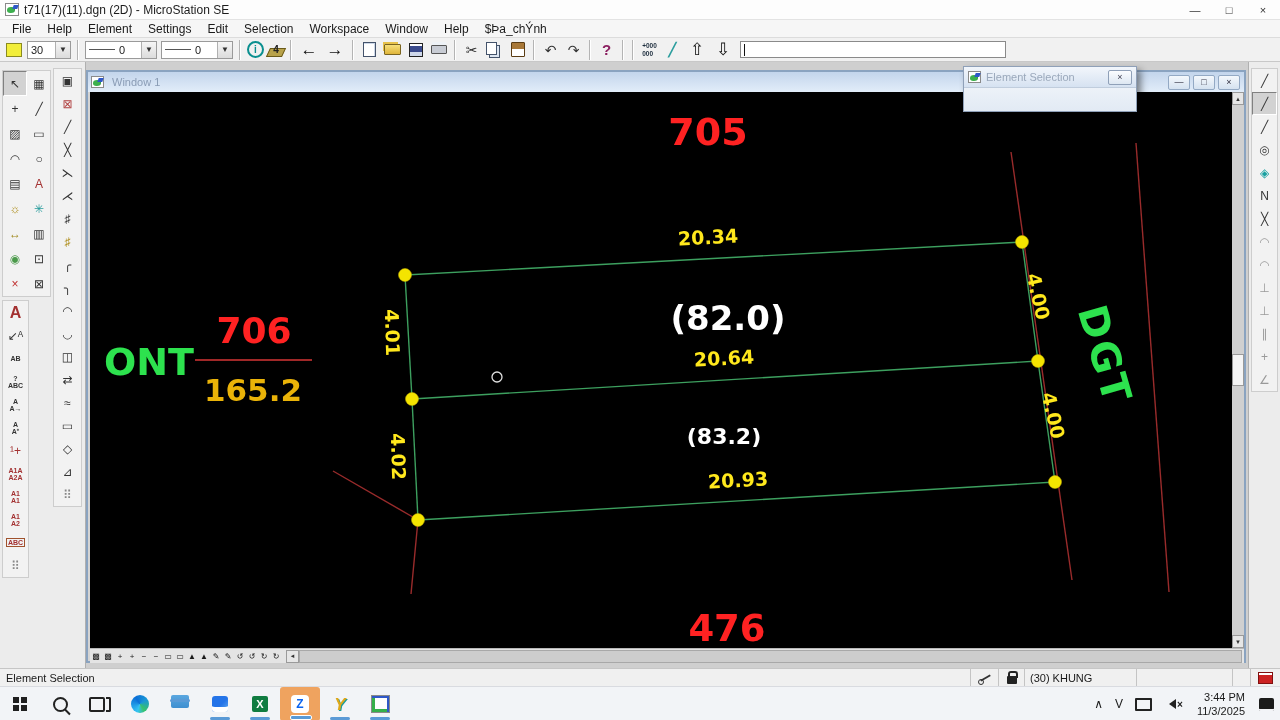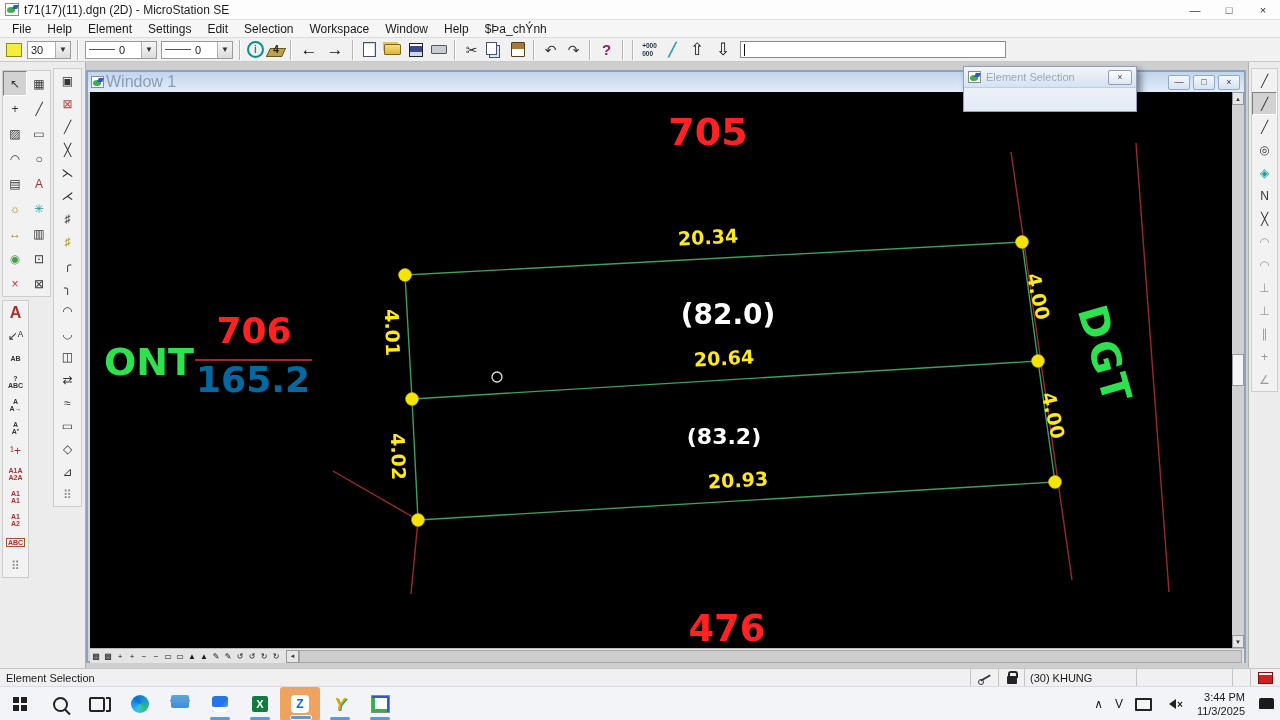--- a/index.html
+++ b/index.html
@@ -91,21 +91,21 @@
   #snapdock { position:absolute; left:1248px; top:62px; width:32px; height:606px; background:#ececec;
     border-left:1px solid #b0b0b0; }
   #snapdock .col { position:absolute; left:2px; top:6px; width:27px; display:grid; grid-auto-rows:23px;
     background:#f2f2f2; border:1px solid #cdcdcd; }
 
   
   #win1 { position:absolute; left:86px; top:70px; width:1160px; height:593px;
     border:2px solid #8aa3c0; background:#d4d4d4; }
   .w1-title { position:absolute; left:0; top:0; width:1156px; height:20px;
     background:linear-gradient(#c3d5ec,#e2edf9); display:flex; align-items:center; }
-  .w1-title .t-text { font-size:16px; color:#8a9cb5; margin-left:2px; }
+  .w1-title .t-text { font-size:11px; color:#8a9cb5; margin-left:8px; }
   .w1-title .app-ico { width:13px; height:12px; margin-left:3px; }
   .w1-ctrls { margin-left:auto; margin-right:4px; display:flex; gap:3px; }
   .w1-btn { width:22px; height:15px; background:linear-gradient(#f4f8fc,#d5e2f0); border:1px solid #93a9c4;
     border-radius:2px; font-size:9px; color:#334; display:flex; align-items:center; justify-content:center; }
   .w1-canvas { position:absolute; left:2px; top:20px; width:1142px; height:556px; background:#000;
     overflow:hidden; }
   .w1-vscroll { position:absolute; left:1144px; top:20px; width:12px; height:556px; background:#d0d0d0; }
   .vs-btn { position:absolute; left:0; width:12px; height:13px; background:#e6e6e6; border:1px solid #9a9a9a;
     font-size:6px; color:#333; display:flex; align-items:center; justify-content:center; }
   .vs-thumb { position:absolute; left:0; top:262px; width:12px; height:32px; background:#f5f5f5;
@@ -118,22 +118,22 @@
     color:#333; display:flex; align-items:center; justify-content:center; margin-left:4px; }
   .hs-track { flex:1; height:13px; background:#cdcdcd; border:1px solid #a8a8a8; margin-right:2px; }
 
   
   .cv-t { position:absolute; font-family:"DejaVu Sans", sans-serif; font-weight:bold; line-height:1;
     white-space:nowrap; text-align:center; }
   .lb-705   { left:548px; top:21px;  width:140px; font-size:38px; color:#ff2222; }
   .lb-476   { left:567px; top:500px; width:140px; font-size:37px; color:#ff2222;margin-top:18px; }
   .lb-ont   { left:0px;   top:251px; width:118px; font-size:38px; color:#2de24e; }
   .lb-706   { left:104px; top:221px; width:120px; font-size:36px; color:#ff2222; }
-  .lb-165   { left:93px;  top:270px; width:140px; font-size:36px; color:#0369a1; }
-  .lb-a1    { left:558px; top:209px; width:160px; font-size:28px; color:#ffffff; }
+  .lb-165   { left:93px;  top:283px; width:140px; font-size:31px; color:#eab308; }
+  .lb-a1    { left:558px; top:209px; width:160px; font-size:34px; color:#ffffff; }
   .lb-a2    { left:554px; top:334px; width:160px; font-size:22px; color:#ffffff; }
   .lb-d-top { left:578px; top:136px; width:80px; font-size:19px; color:#ffe81c; transform:rotate(-3deg); }
   .lb-d-mid { left:594px; top:257px; width:80px; font-size:19px; color:#ffe81c; transform:rotate(-3deg); }
   .lb-d-bot { left:608px; top:379px; width:80px; font-size:19px; color:#ffe81c; transform:rotate(-3deg); }
   .lb-401   { left:277px; top:231px; width:50px; font-size:19px; color:#ffe81c; transform:rotate(88deg); }
   .lb-402   { left:283px; top:355px; width:50px; font-size:19px; color:#ffe81c; transform:rotate(88deg); }
   .lb-400a  { left:923px; top:195px; width:50px; font-size:19px; color:#ffe81c; transform:rotate(77deg); }
   .lb-400b  { left:938px; top:314px; width:50px; font-size:19px; color:#ffe81c; transform:rotate(77deg); }
   .lb-dgt   { left:950px; top:243px; width:130px; font-size:40px; color:#2de24e; letter-spacing:3px;
               transform:rotate(74deg); }

